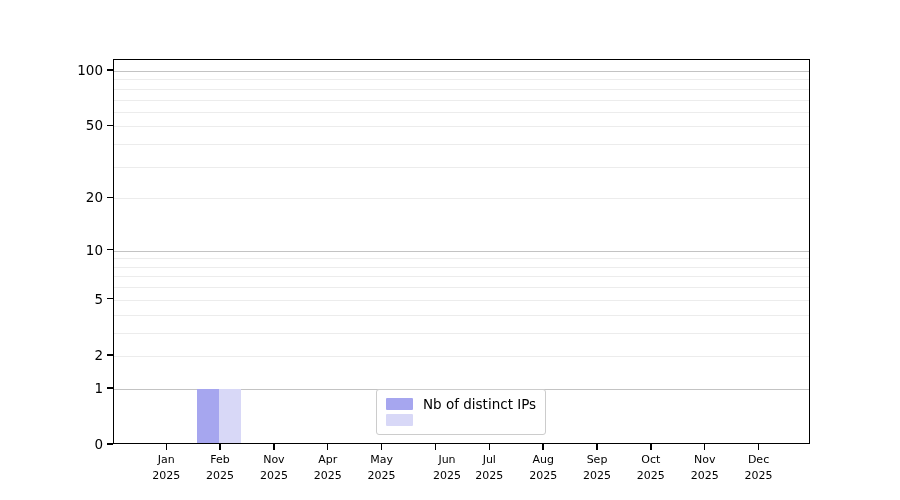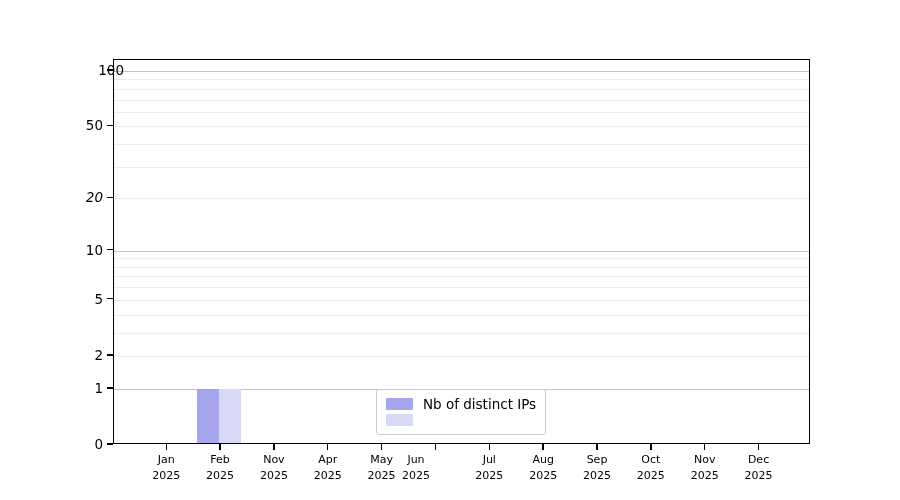--- a/index.html
+++ b/index.html
@@ -142,25 +142,25 @@
         <span class="legend-label">Nb of distinct IPs</span>
       </div>
       <div class="legend-row">
         <span class="legend-swatch" id="swatch-1" style="background: rgb(216, 216, 247);"></span>
       </div>
     </div>
   </div>
 
   <div id="y-axis-layer">
       <div class="y-tick-mark" style="left: 107px; top: 69.243px;"></div>
-      <div class="y-tick-label" style="top: 61.943px; margin-left: 21px;">100</div>
+      <div class="y-tick-label" style="top: 61.943px;">100</div>
       <div class="y-tick-mark" style="left: 107px; top: 124.624px;"></div>
       <div class="y-tick-label" style="top: 117.324px;">50</div>
       <div class="y-tick-mark" style="left: 107px; top: 196.541px;"></div>
-      <div class="y-tick-label" style="top: 189.241px; font-style: italic;">20</div>
+      <div class="y-tick-label" style="top: 189.241px;">20</div>
       <div class="y-tick-mark" style="left: 107px; top: 248.95px;"></div>
       <div class="y-tick-label" style="top: 241.65px;">10</div>
       <div class="y-tick-mark" style="left: 107px; top: 298.077px;"></div>
       <div class="y-tick-label" style="top: 290.777px;">5</div>
       <div class="y-tick-mark" style="left: 107px; top: 354.257px;"></div>
       <div class="y-tick-label" style="top: 346.957px;">2</div>
       <div class="y-tick-mark" style="left: 107px; top: 387.12px;"></div>
       <div class="y-tick-label" style="top: 379.82px;">1</div>
       <div class="y-tick-mark" style="left: 107px; top: 443.3px;"></div>
       <div class="y-tick-label" style="top: 436px;">0</div>
@@ -185,21 +185,21 @@
       <div class="x-tick-label" style="left: 295.75px; top: 452px;">
         <div>Apr</div>
         <div>2025</div>
       </div>
       <div class="x-tick-mark" style="left: 380.9px; top: 444px;"></div>
       <div class="x-tick-label" style="left: 349.6px; top: 452px;">
         <div>May</div>
         <div>2025</div>
       </div>
       <div class="x-tick-mark" style="left: 434.75px; top: 444px;"></div>
-      <div class="x-tick-label" style="left: 384px; top: 452px;">
+      <div class="x-tick-label" style="left: 415px; top: 452px;">
         <div>Jun</div>
         <div>2025</div>
       </div>
       <div class="x-tick-mark" style="left: 488.6px; top: 444px;"></div>
       <div class="x-tick-label" style="left: 457.3px; top: 452px;">
         <div>Jul</div>
         <div>2025</div>
       </div>
       <div class="x-tick-mark" style="left: 542.45px; top: 444px;"></div>
       <div class="x-tick-label" style="left: 511.15px; top: 452px;">

